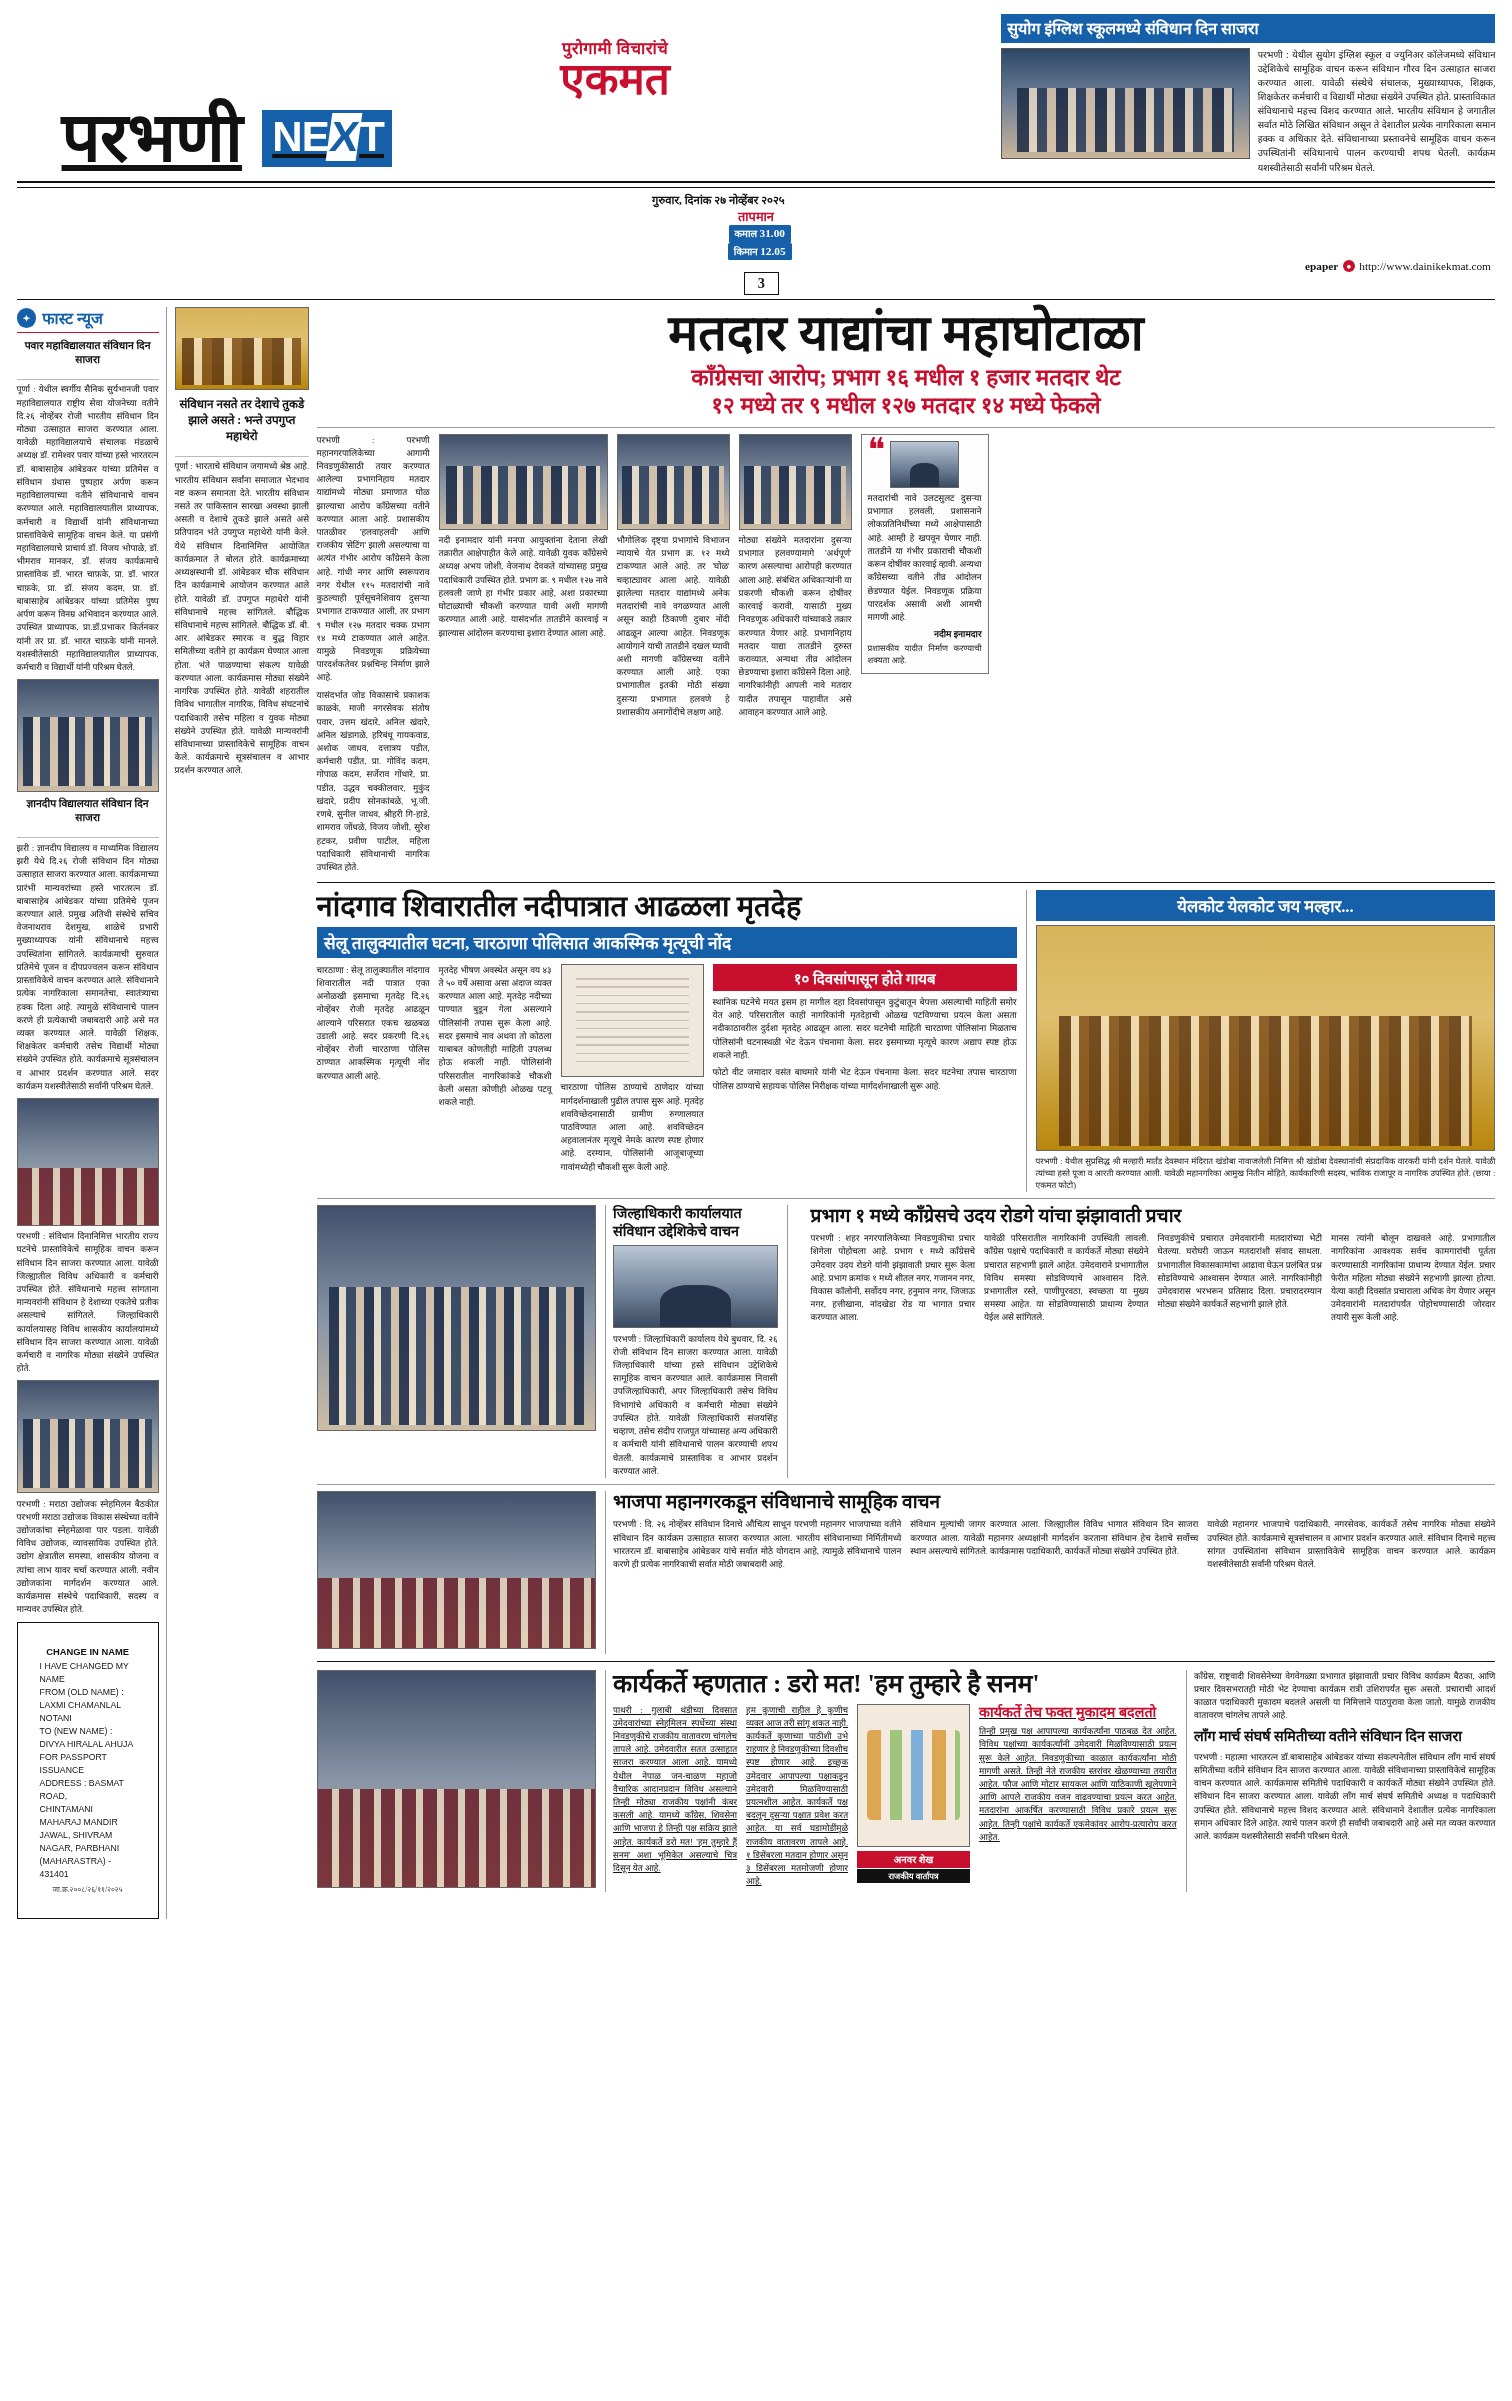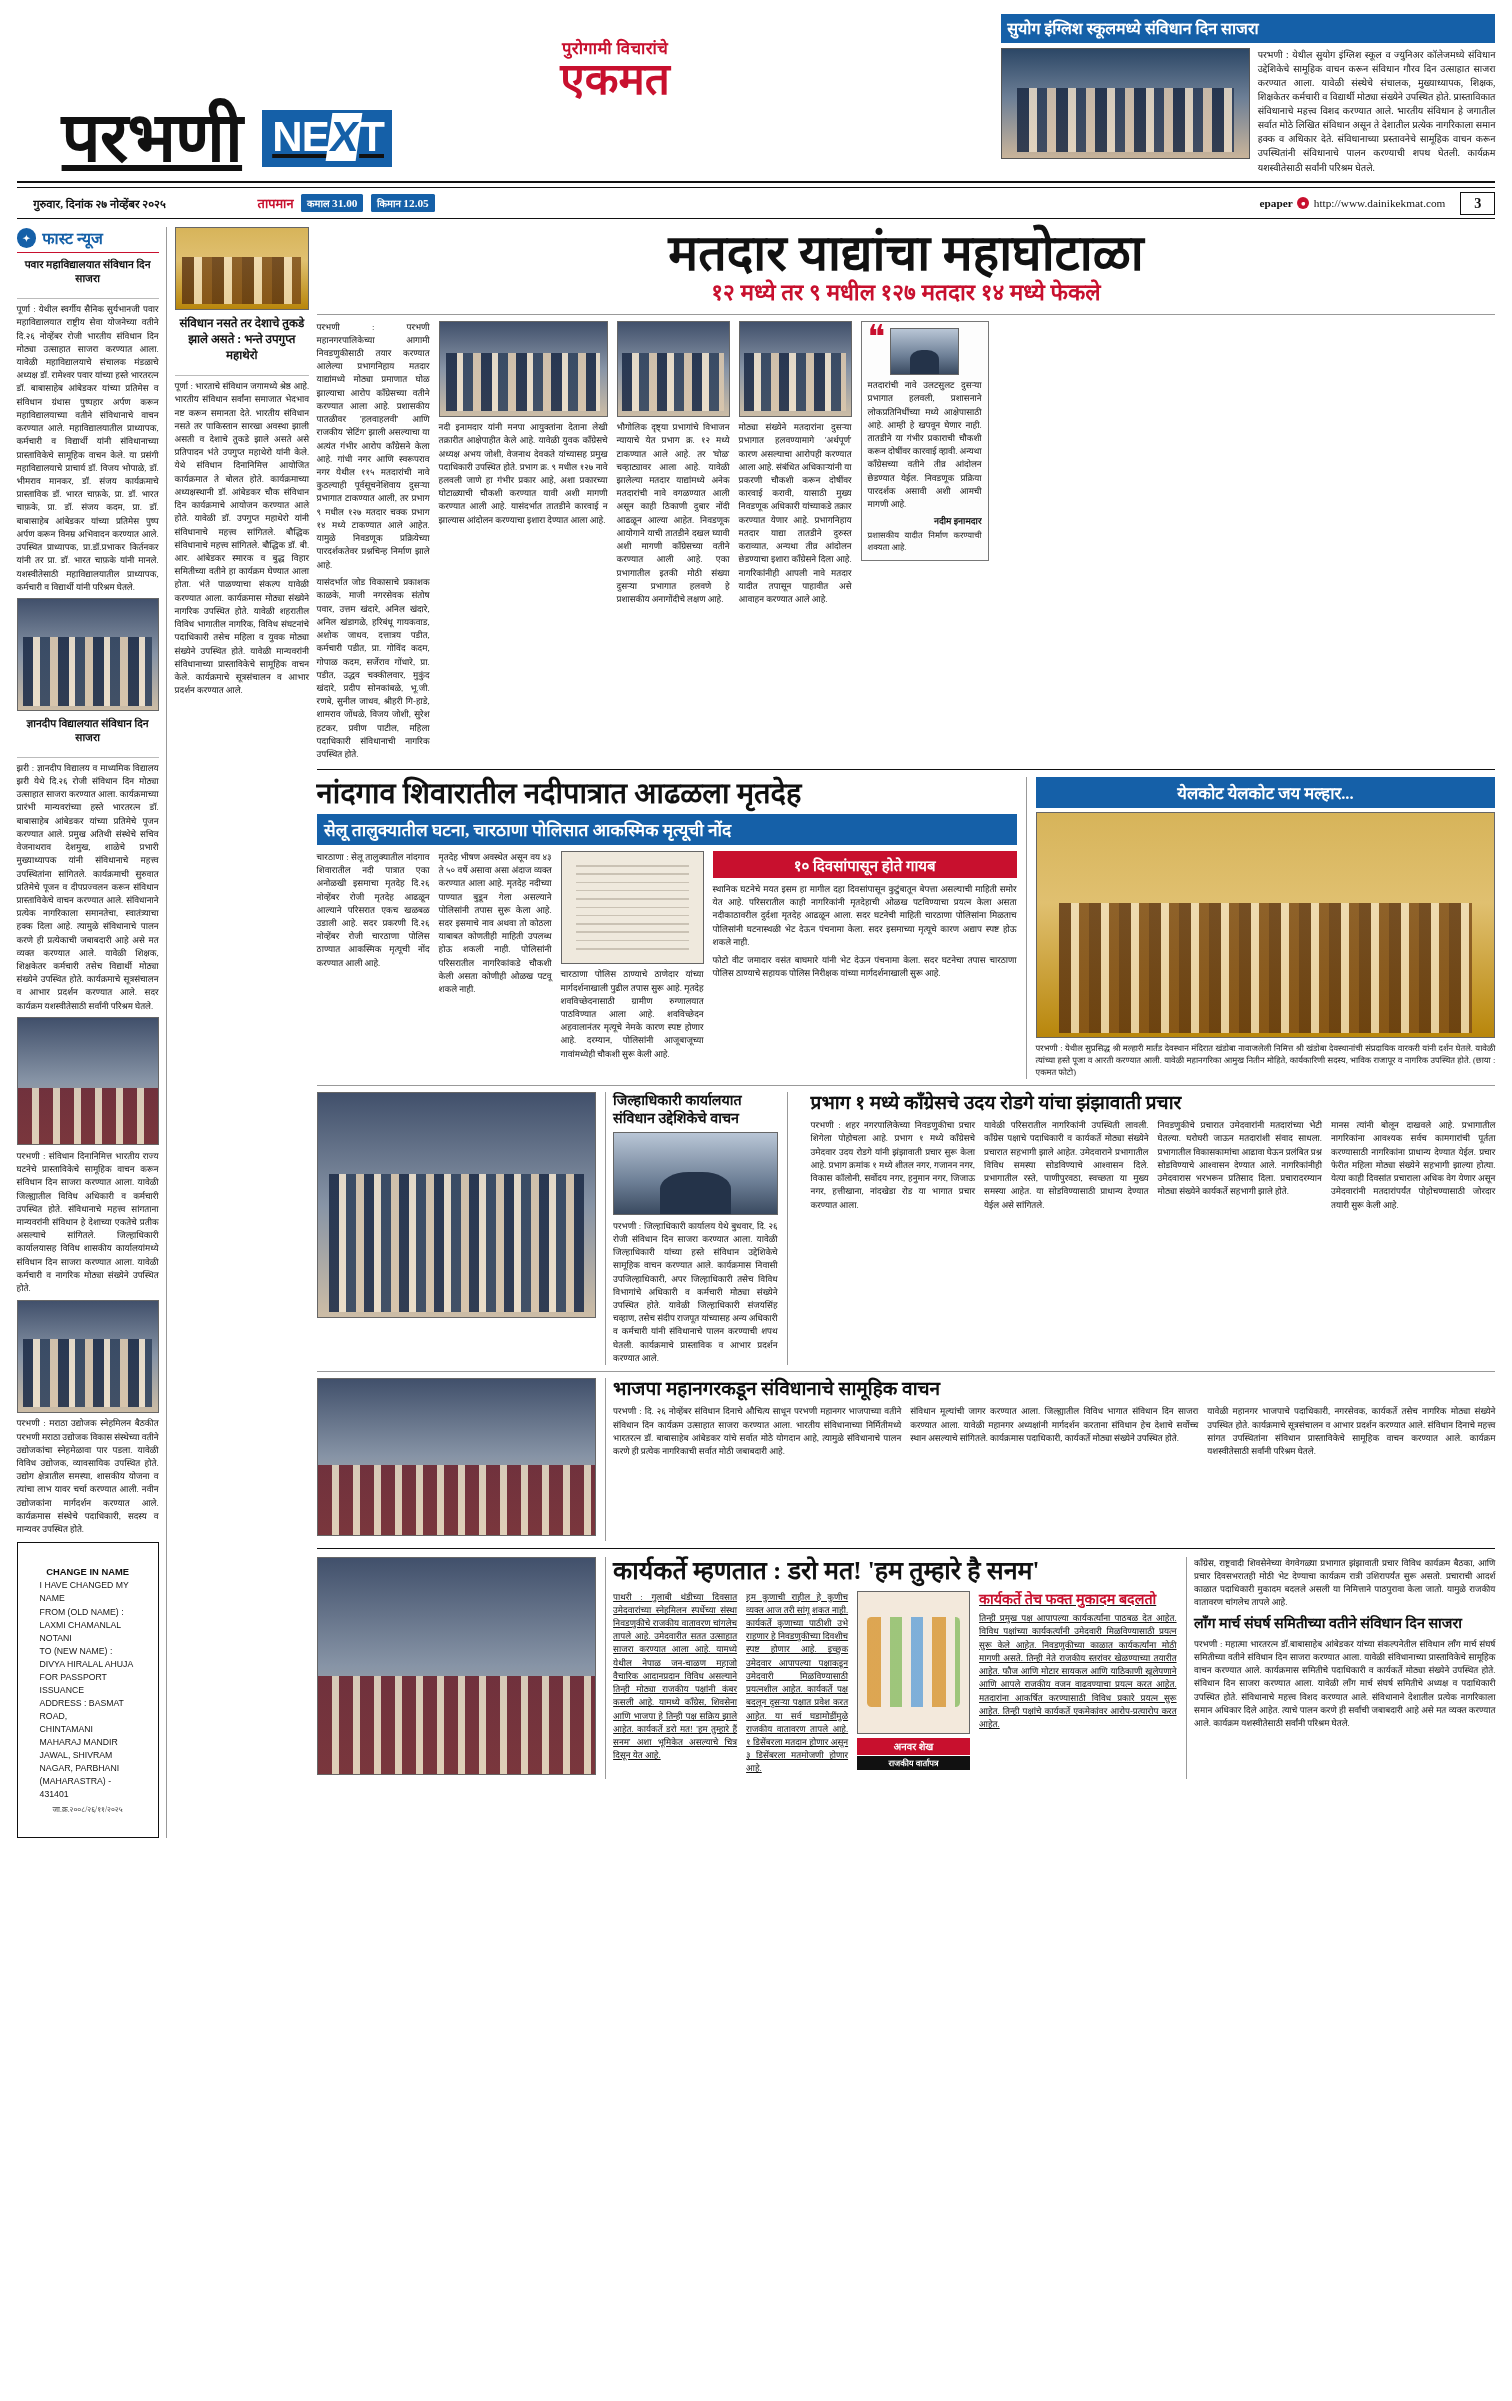--- a/index.html
+++ b/index.html
@@ -75,21 +75,21 @@
   }
   .mast-right-text {
     flex:1; font-family:"Liberation Serif", serif; font-size:9.4px;
     line-height:1.5; text-align:justify; color:#111;
   }
 
   
   .infobar {
     display:flex; align-items:center; border-bottom:1.5px solid #111;
     border-top:0.8px solid #111; padding: 3.8px 0; margin-top:4.5px;
-    font-family:"Liberation Serif", serif; font-size:11.3px;
+    font-family:"Liberation Serif", serif; font-size:11.3px;flex-direction:column;
   }
   .infobar .date { width: 241px; padding-left:16.6px; font-weight:bold; }
   .infobar .temp-label { color:#c8102e; font-weight:bold; font-size:12.8px; }
   .chip {
     background:#1560a8; color:#fff; font-weight:bold; font-size:9.8px;
     padding:2.3px 6px; margin-left:7.5px; border-radius:1.5px;
   }
   .chip .val { color:#fff; font-size:11.3px; }
   .infobar .epaper { margin-left:auto; display:flex; align-items:center; gap:4.5px; padding-right:4.5px;}
   .epaper-label { font-weight:bold; }
@@ -318,20 +318,21 @@
     <div class="col-mid rule-v" style="padding-left:7.5px">
       <div class="photo temple" style="height:83px;margin-top:0"></div>
       <div class="hl-plain" style="font-size:11.7px">संविधान नसते तर देशाचे तुकडे झाले असते : भन्ते उपगुप्त महाथेरो</div>
       <div class="body-text">पूर्णा : भारताचे संविधान जगामध्ये श्रेष्ठ आहे. भारतीय संविधान सर्वांना समाजात भेदभाव नष्ट करून समानता देते. भारतीय संविधान नसते तर पाकिस्तान सारखा अवस्था झाली असती व देशाचे तुकडे झाले असते असे प्रतिपादन भंते उपगुप्त महाथेरो यांनी केले. येथे संविधान दिनानिमित्त आयोजित कार्यक्रमात ते बोलत होते. कार्यक्रमाच्या अध्यक्षस्थानी डॉ. आंबेडकर चौक संविधान दिन कार्यक्रमाचे आयोजन करण्यात आले होते. यावेळी डॉ. उपगुप्त महाथेरो यांनी संविधानाचे महत्त्व सांगितले. बौद्धिक संविधानाचे महत्त्व सांगितले. बौद्धिक डॉ. बी. आर. आंबेडकर स्मारक व बुद्ध विहार समितीच्या वतीने हा कार्यक्रम घेण्यात आला होता. भंते पाळण्याचा संकल्प यावेळी करण्यात आला. कार्यक्रमास मोठ्या संख्येने नागरिक उपस्थित होते. यावेळी शहरातील विविध भागातील नागरिक, विविध संघटनांचे पदाधिकारी तसेच महिला व युवक मोठ्या संख्येने उपस्थित होते. यावेळी मान्यवरांनी संविधानाच्या प्रास्ताविकेचे सामूहिक वाचन केले. कार्यक्रमाचे सूत्रसंचालन व आभार प्रदर्शन करण्यात आले.</div>
     </div>
 
     <div class="col-rest">
 
       <div class="mega">
         <div class="l1">मतदार याद्यांचा महाघोटाळा</div>
+        <div class="l2">काँग्रेसचा आरोप; प्रभाग १६ मधील १ हजार मतदार थेट</div>
         <div class="l2" style="margin-top:0">१२ मध्ये तर ९ मधील १२७ मतदार १४ मध्ये फेकले</div>
       </div>
       <div class="hr"></div>
 
       <div style="display:flex; gap:9px;">
         <div style="width:113px">
           <div class="body-text">परभणी : परभणी महानगरपालिकेच्या आगामी निवडणुकीसाठी तयार करण्यात आलेल्या प्रभागनिहाय मतदार याद्यांमध्ये मोठ्या प्रमाणात घोळ झाल्याचा आरोप काँग्रेसच्या वतीने करण्यात आला आहे. प्रशासकीय पातळीवर 'हलवाहलवी' आणि राजकीय 'सेटिंग' झाली असल्याचा या अत्यंत गंभीर आरोप काँग्रेसने केला आहे. गांधी नगर आणि स्वरूपराव नगर येथील ११५ मतदारांची नावे कुठल्याही पूर्वसूचनेशिवाय दुसऱ्या प्रभागात टाकण्यात आली, तर प्रभाग ९ मधील १२७ मतदार चक्क प्रभाग १४ मध्ये टाकण्यात आले आहेत. यामुळे निवडणूक प्रक्रियेच्या पारदर्शकतेवर प्रश्नचिन्ह निर्माण झाले आहे.</div>
           <div class="body-text" style="margin-top:4.5px">यासंदर्भात जोड विकासाचे प्रकाशक काळके, माजी नगरसेवक संतोष पवार, उत्तम खंदारे, अनिल खंदारे, अनिल खंडागळे, हरिबंधू गायकवाड, अशोक जाधव, दत्तात्रय पडीत, कर्मचारी पडीत, प्रा. गोविंद कदम, गोपाळ कदम, सर्जेराव गोंधारे, प्रा. पडीत, उद्धव चक्कीलवार, मुकुंद खंदारे, प्रदीप सोनकांबळे, भू.जी. रणबे, सुनील जाधव, श्रीहरी गि-हाडे, शामराव जोंधळे, विजय जोशी, सुरेश हटकर, प्रवीण पाटील, महिला पदाधिकारी संविधानाची नागरिक उपस्थित होते.</div>
         </div>
         <div style="width:169px">

